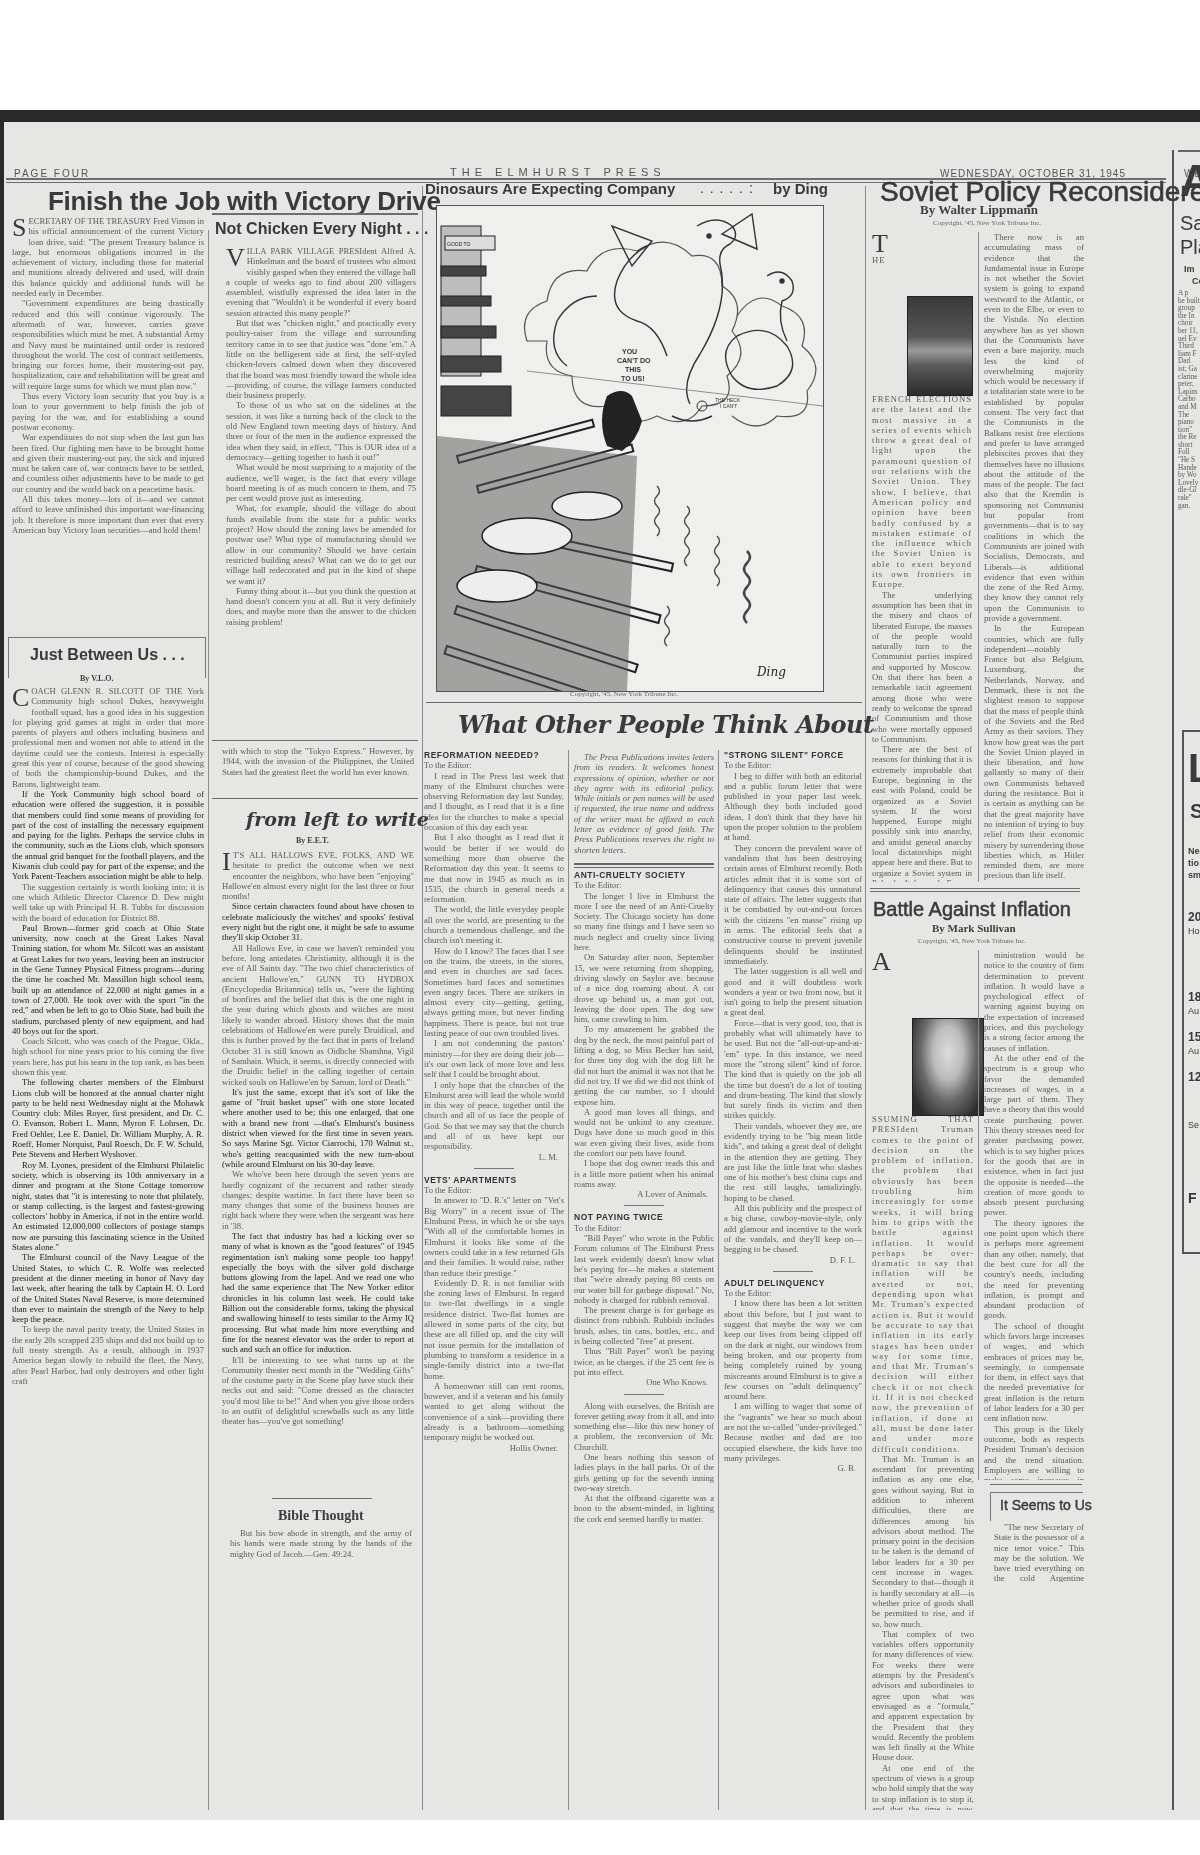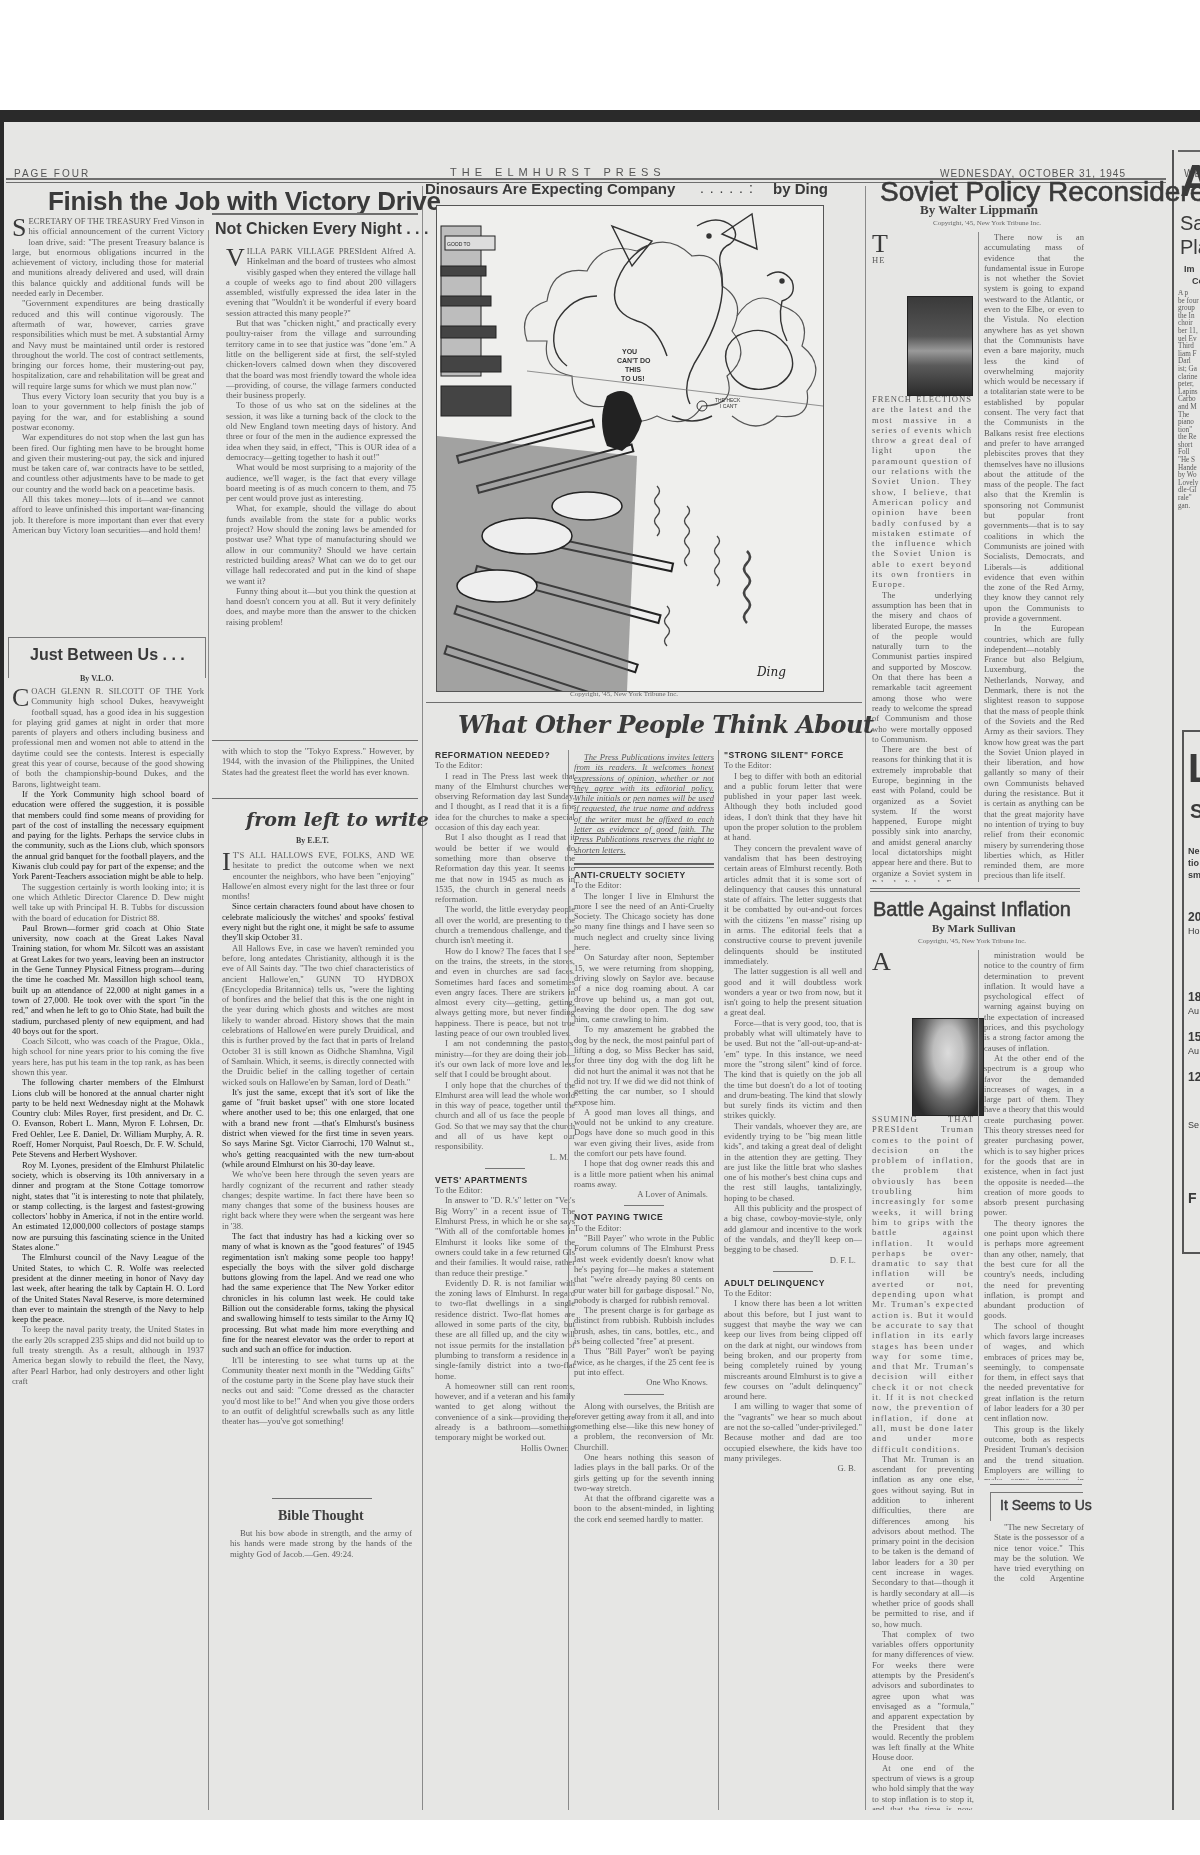--- a/index.html
+++ b/index.html
@@ -16,21 +16,21 @@
   .byline{position:absolute;font-family:"Liberation Serif",serif;font-weight:bold;color:#3e3e3e;white-space:nowrap;}
   .copy{position:absolute;font-size:7px;color:#666;white-space:nowrap;}
   .col{position:absolute;font-size:8.6px;line-height:10.3px;color:#5a5a5a;text-align:justify;overflow:hidden;}
   .col p{margin:0 0 0 0;text-indent:10px;}
   .col p.first{text-indent:0;}
   .col .drop{float:left;font-size:26px;line-height:22px;margin:1px 2px 0 0;color:#3a3a3a;}
   .col .caps{letter-spacing:1px;}
   .subhead{font-family:"Liberation Sans",sans-serif;font-weight:bold;font-size:8.5px;letter-spacing:0.5px;color:#333;margin:4px 0 1px 0;text-indent:0 !important;}
   .salute{text-indent:0 !important;}
   .sig{text-align:right;text-indent:0 !important;padding-right:6px;}
-  .ital{font-style:italic;text-decoration:underline;}
+  .ital{font-style:italic;}
   .boxed{position:absolute;border:1.5px solid #777;}
   .script{position:absolute;font-family:"DejaVu Serif",serif;font-style:italic;font-weight:bold;color:#3a3a3a;white-space:nowrap;}
   .cartoon{position:absolute;left:436px;top:205px;width:386px;height:485px;background:#efefed;border:1.5px solid #555;overflow:hidden;}
   .photo{position:absolute;background:#3b3b3b;border:1px solid #222;}
   .rightstrip{position:absolute;left:1178px;top:150px;width:22px;height:1670px;overflow:hidden;}
   .dark{color:#222;}
 </style>
 </head>
 <body>
 
@@ -178,21 +178,21 @@
       <path d="M230 400 q5 5 0 10 q-5 5 0 10 q5 5 0 10 q-5 5 0 10"></path>
     </g>
     <text x="320" y="470" font-size="12" font-family="DejaVu Serif, serif" font-style="italic" fill="#222">Ding</text>
   </svg>
 </div>
 <div class="copy" style="left:570px;top:690px;">Copyright, '45, New York Tribune Inc.</div>
 
 <div class="rule" style="left:426px;top:702px;width:436px;height:1px;"></div>
 <div class="script" style="left:458px;top:710px;font-size:24px;letter-spacing:-0.5px;">What Other People Think About</div>
 
-<div class="col" style="left:424px;top:750px;width:140px;height:1060px;padding-left:11px;">
+<div class="col" style="left:424px;top:750px;width:140px;height:1060px;">
   <p class="subhead">REFORMATION NEEDED?</p>
   <p class="salute">To the Editor:</p>
   <p>I read in The Press last week that many of the Elmhurst churches were observing Reformation day last Sunday, and I thought, as I read that it is a fine idea for the churches to make a special occasion of this day each year.</p>
   <p>But I also thought as I read that it would be better if we would do something more than observe the Reformation day this year. It seems to me that now in 1945 as much as in 1535, the church in general needs a reformation.</p>
   <p>The world, the little everyday people all over the world, are presenting to the church a tremendous challenge, and the church isn't meeting it.</p>
   <p>How do I know? The faces that I see on the trains, the streets, in the stores, and even in churches are sad faces. Sometimes hard faces and sometimes even angry faces. There are strikers in almost every city—getting, getting, always getting more, but never finding happiness. There is peace, but not true lasting peace of our own troubled lives.</p>
   <p>I am not condemning the pastors' ministry—for they are doing their job—it's our own lack of more love and less self that I could be brought about.</p>
   <p>I only hope that the churches of the Elmhurst area will lead the whole world in this way of peace, together until the church and all of us face the people of God. So that we may say that the church and all of us have kept our responsibility.</p>
   <p class="sig">L. M.</p>
   <div style="border-top:1px solid #777;width:40px;margin:6px auto;"></div>
@@ -298,21 +298,21 @@
 
 <div class="rightstrip">
   <div style="position:absolute;left:0;top:0;width:22px;height:2px;background:#666;"></div>
   <div class="headline" style="left:2px;top:6px;font-size:44px;">A</div>
   <div class="headline" style="left:2px;top:62px;font-size:20px;font-weight:normal;">Sacr</div>
   <div class="headline" style="left:2px;top:86px;font-size:20px;font-weight:normal;">Plan</div>
   <div class="headline" style="left:6px;top:114px;font-size:9px;">Im</div>
   <div class="headline" style="left:6px;top:126px;font-size:9px;margin-left:8px;">Co</div>
   <div class="col" style="left:0;top:140px;width:22px;height:220px;font-size:7.2px;line-height:7.6px;text-align:left;white-space:nowrap;">
     <div>A p</div>
-      <div>be four</div>
+      <div>be built</div>
       <div>group</div>
       <div>the In</div>
       <div>choir</div>
       <div>ber 11,</div>
       <div>uel Ev</div>
       <div>Third</div>
       <div>liam F</div>
       <div>Darl</div>
       <div>ist; Ga</div>
       <div>clarine</div>

